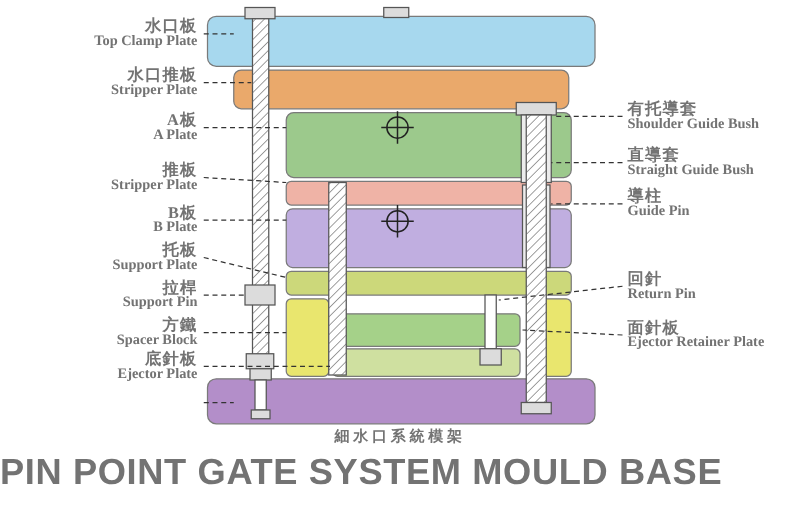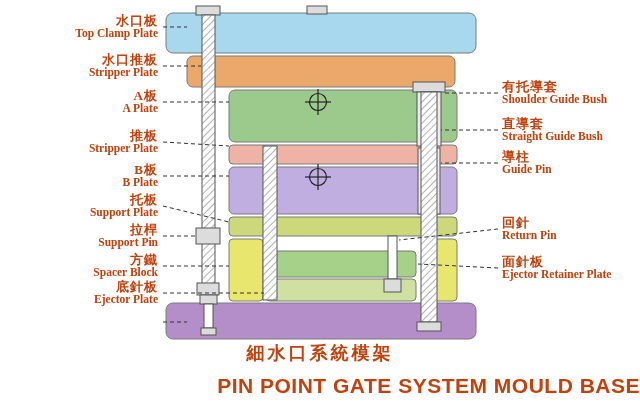--- a/index.html
+++ b/index.html
@@ -1,35 +1,35 @@
 <!DOCTYPE html>
 <html style="--top-clamp: #a7d8ee; --stripper-upper: #eaa96b; --a-plate: #9cc98c; --stripper-lower: #efb3a6; --b-plate: #c0aee0; --support-plate: #ccd87a; --spacer: #e9e66e; --ejector-retainer: #a5d189; --ejector: #cfe0a0; --bottom-clamp: #b38ec9; --metal: #dcdcdc; --outline: #7a7a7a; --leader: #333333;"><head>
 <meta charset="utf-8">
 <style>
   html,body{margin:0;padding:0;background:#fff;}
   #stage{position:relative;width:640px;height:411px;background:#fff;overflow:hidden;
-         font-family:"Liberation Serif", serif;color:#c2410c;}
+         font-family:"Liberation Serif", serif;color:#737373;}
   svg{position:absolute;left:0;top:0;}
   .plate{stroke:var(--outline);stroke-width:1;}
   .metal{fill:var(--metal);stroke:#555;stroke-width:1;}
   .pinbody{fill:#ffffff;stroke:#555;stroke-width:1;}
   .hatch{fill:url(#hatchpat);stroke:none;}
   .bush{fill:#ececec;stroke:#555;stroke-width:1;}
   .leader{stroke:var(--leader);stroke-width:1;stroke-dasharray:4 3;fill:none;}
   .ch{stroke:#222;stroke-width:1.2;fill:none;}
   .lab{position:absolute;white-space:nowrap;line-height:13px;font-weight:bold;}
   .lab .cn{display:block;font-size:13px;letter-spacing:1px;}
   .lab .en{display:block;font-size:11.5px;font-family:Liberation Serif, serif;}
   .lab.left{text-align:right;right:482px;}
   .lab.right{text-align:left;left:502px;}
   .title-cn{position:absolute;left:0;right:0;top:341px;text-align:center;
-            font-size:18px;font-weight:bold;letter-spacing:3px;}
-  .title-en{position:absolute;left:0;right:0;top:362px;text-align:right;
-            font-family:"Liberation Sans", sans-serif;font-size:21px;font-weight:800;
-            letter-spacing:0.5px;margin-top:12px;}
+            font-size:12px;font-weight:bold;letter-spacing:3px;}
+  .title-en{position:absolute;left:0;right:0;top:362px;text-align:left;
+            font-family:"Liberation Sans", sans-serif;font-size:29px;font-weight:800;
+            letter-spacing:0.5px;}
 </style>
 </head>
 <body>
 
 <div id="stage">
 
   <svg width="640" height="411" viewBox="0 0 640 411">
     <defs>
       <pattern id="hatchpat" width="5" height="5" patternUnits="userSpaceOnUse" patternTransform="rotate(45)">
         <line x1="0" y1="0" x2="0" y2="5" stroke="#666" stroke-width="1"></line>

